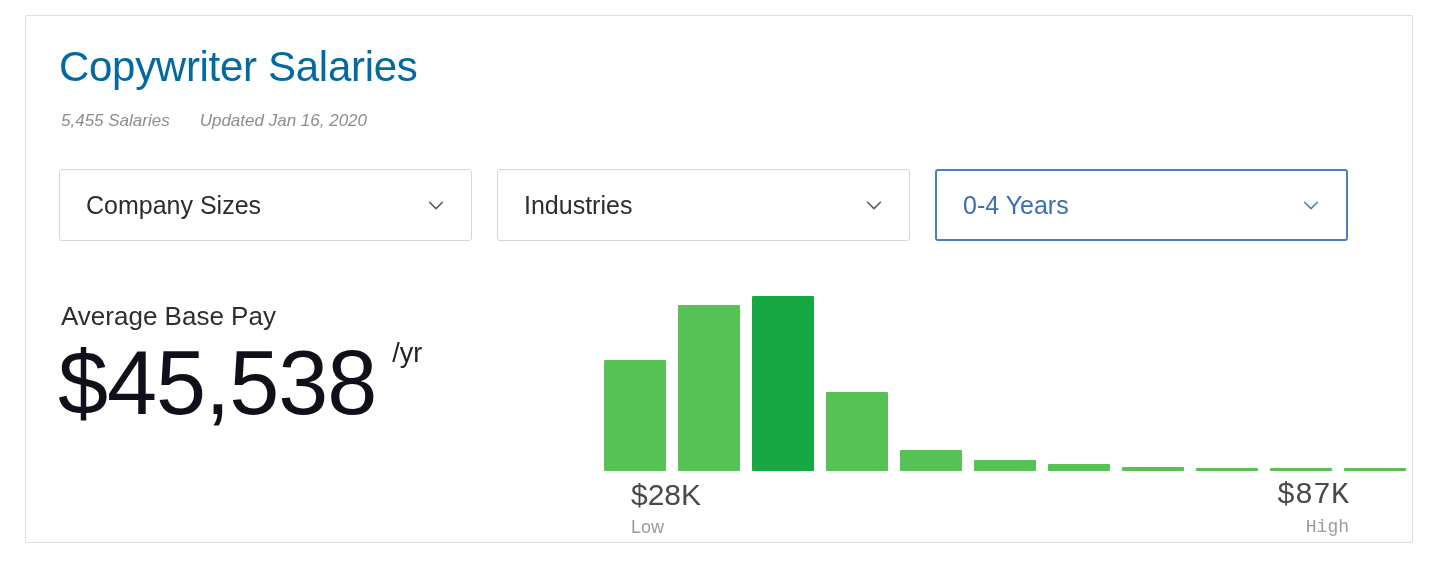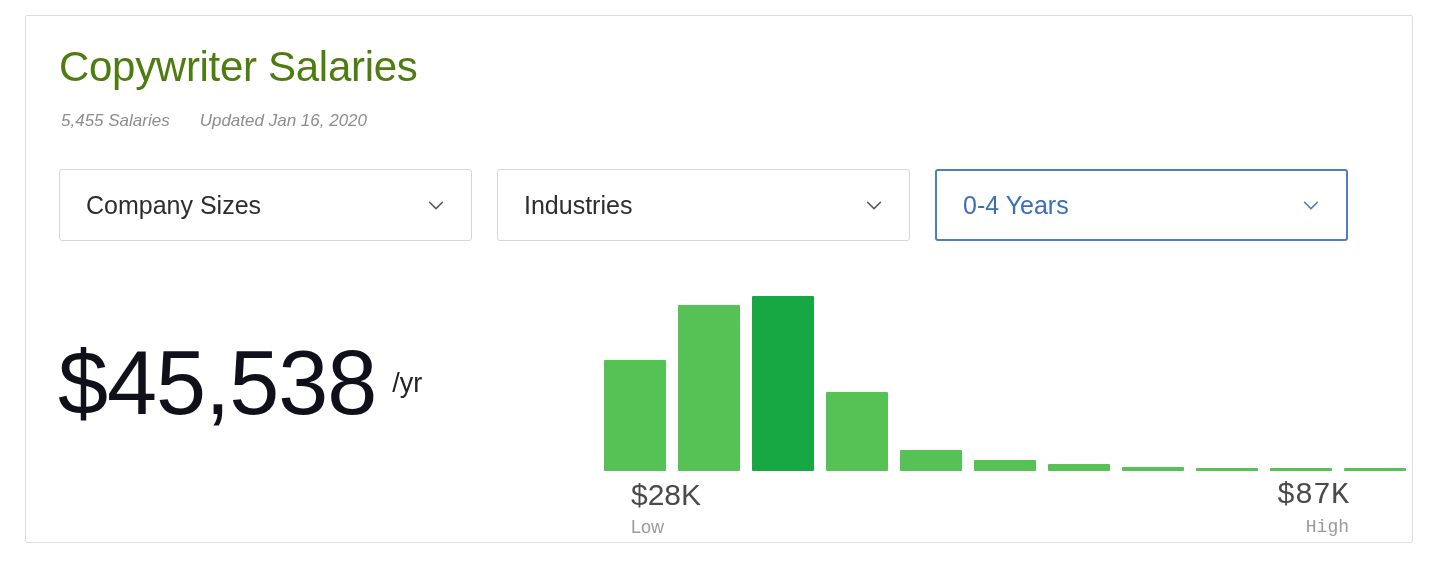--- a/index.html
+++ b/index.html
@@ -13,21 +13,21 @@
     position: absolute;
     left: 25px; top: 15px;
     width: 1388px; height: 528px;
     background: #ffffff;
     border: 1px solid #dedede;
     border-radius: 2px;
   }
   #page-title {
     position: absolute; left: 33px; top: 27px;
     font-size: 42px; font-weight: 400;
-    color: #4d7c0f; letter-spacing: -0.3px;
+    color: #0369a1; letter-spacing: -0.3px;
     white-space: nowrap;
   }
   #subtitle-row {
     position: absolute; left: 35px; top: 95px;
     display: flex; align-items: baseline; gap: 30px;
     font-size: 17px; color: #8d8d8d; white-space: nowrap; font-style: italic;
   }
   .filters {
     position: absolute; left: 33px; top: 153px;
     display: flex; gap: 25px;
@@ -56,21 +56,21 @@
   }
   .dropdown.active .dd-label { color: #3a6fb5; }
   .dropdown.active .chev path { stroke: #4a7fc1; }
 
   #pay-label {
     position: absolute; left: 35px; top: 285px;
     font-size: 26px; color: #2e2e2e; white-space: nowrap;
   }
   #pay-amount-row {
     position: absolute; left: 32px; top: 322px;
-    display: flex; align-items: center; white-space: nowrap;
+    display: flex; align-items: flex-start; white-space: nowrap;
   }
   #pay-amount {
     font-size: 90px; font-weight: 400;
     color: #10101a; letter-spacing: -1px;
     line-height: 1;
   }
   #pay-unit {
     font-size: 27px; color: #222; margin-left: 16px;
   }
 
@@ -139,20 +139,21 @@
       <div class="dropdown active">
         <span class="dd-label">0-4 Years</span>
         <span>
           <svg class="chev" viewBox="0 0 24 24" fill="none">
             <path d="M5 9 L12 16 L19 9" stroke-width="1.7" stroke-linecap="round" stroke-linejoin="round"></path>
           </svg>
         </span>
       </div>
     </div>
 
+  <div id="pay-label">Average Base Pay</div>
   <div id="pay-amount-row">
     <span id="pay-amount">$45,538</span>
     <span id="pay-unit">/yr</span>
   </div>
 
   <div id="chart">
     <div id="bars">
         <div class="bar" style="left: 0px; width: 62px; height: 111px; background: rgb(86, 193, 85);"></div>
         <div class="bar" style="left: 74px; width: 62px; height: 166px; background: rgb(86, 193, 85);"></div>
         <div class="bar" style="left: 148px; width: 62px; height: 175px; background: rgb(23, 168, 68);"></div>

